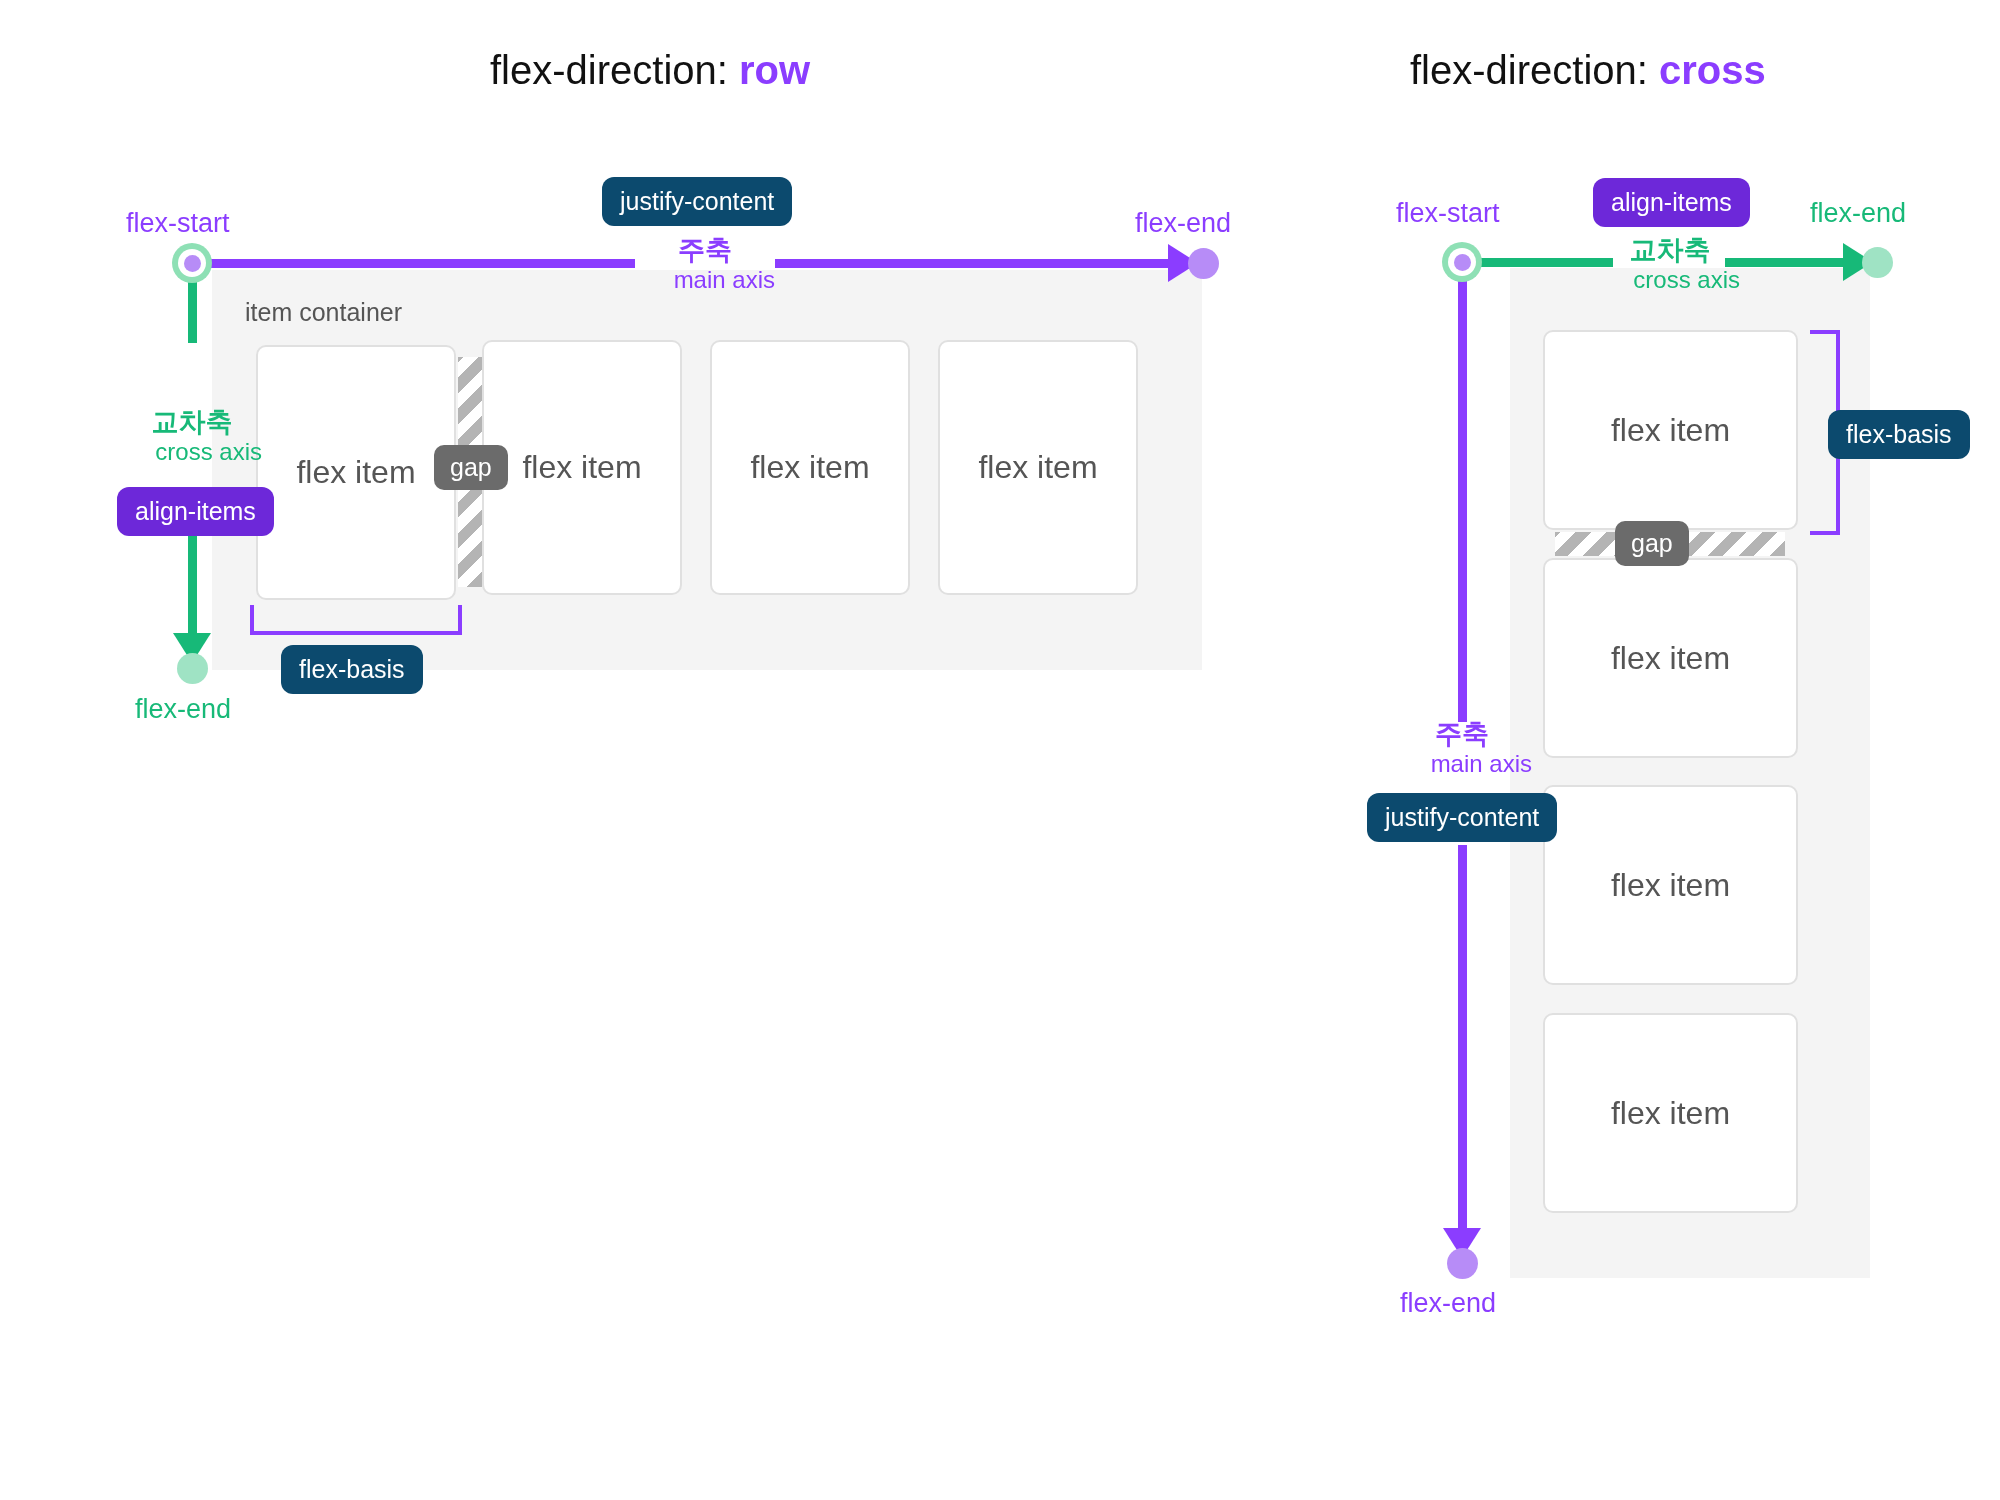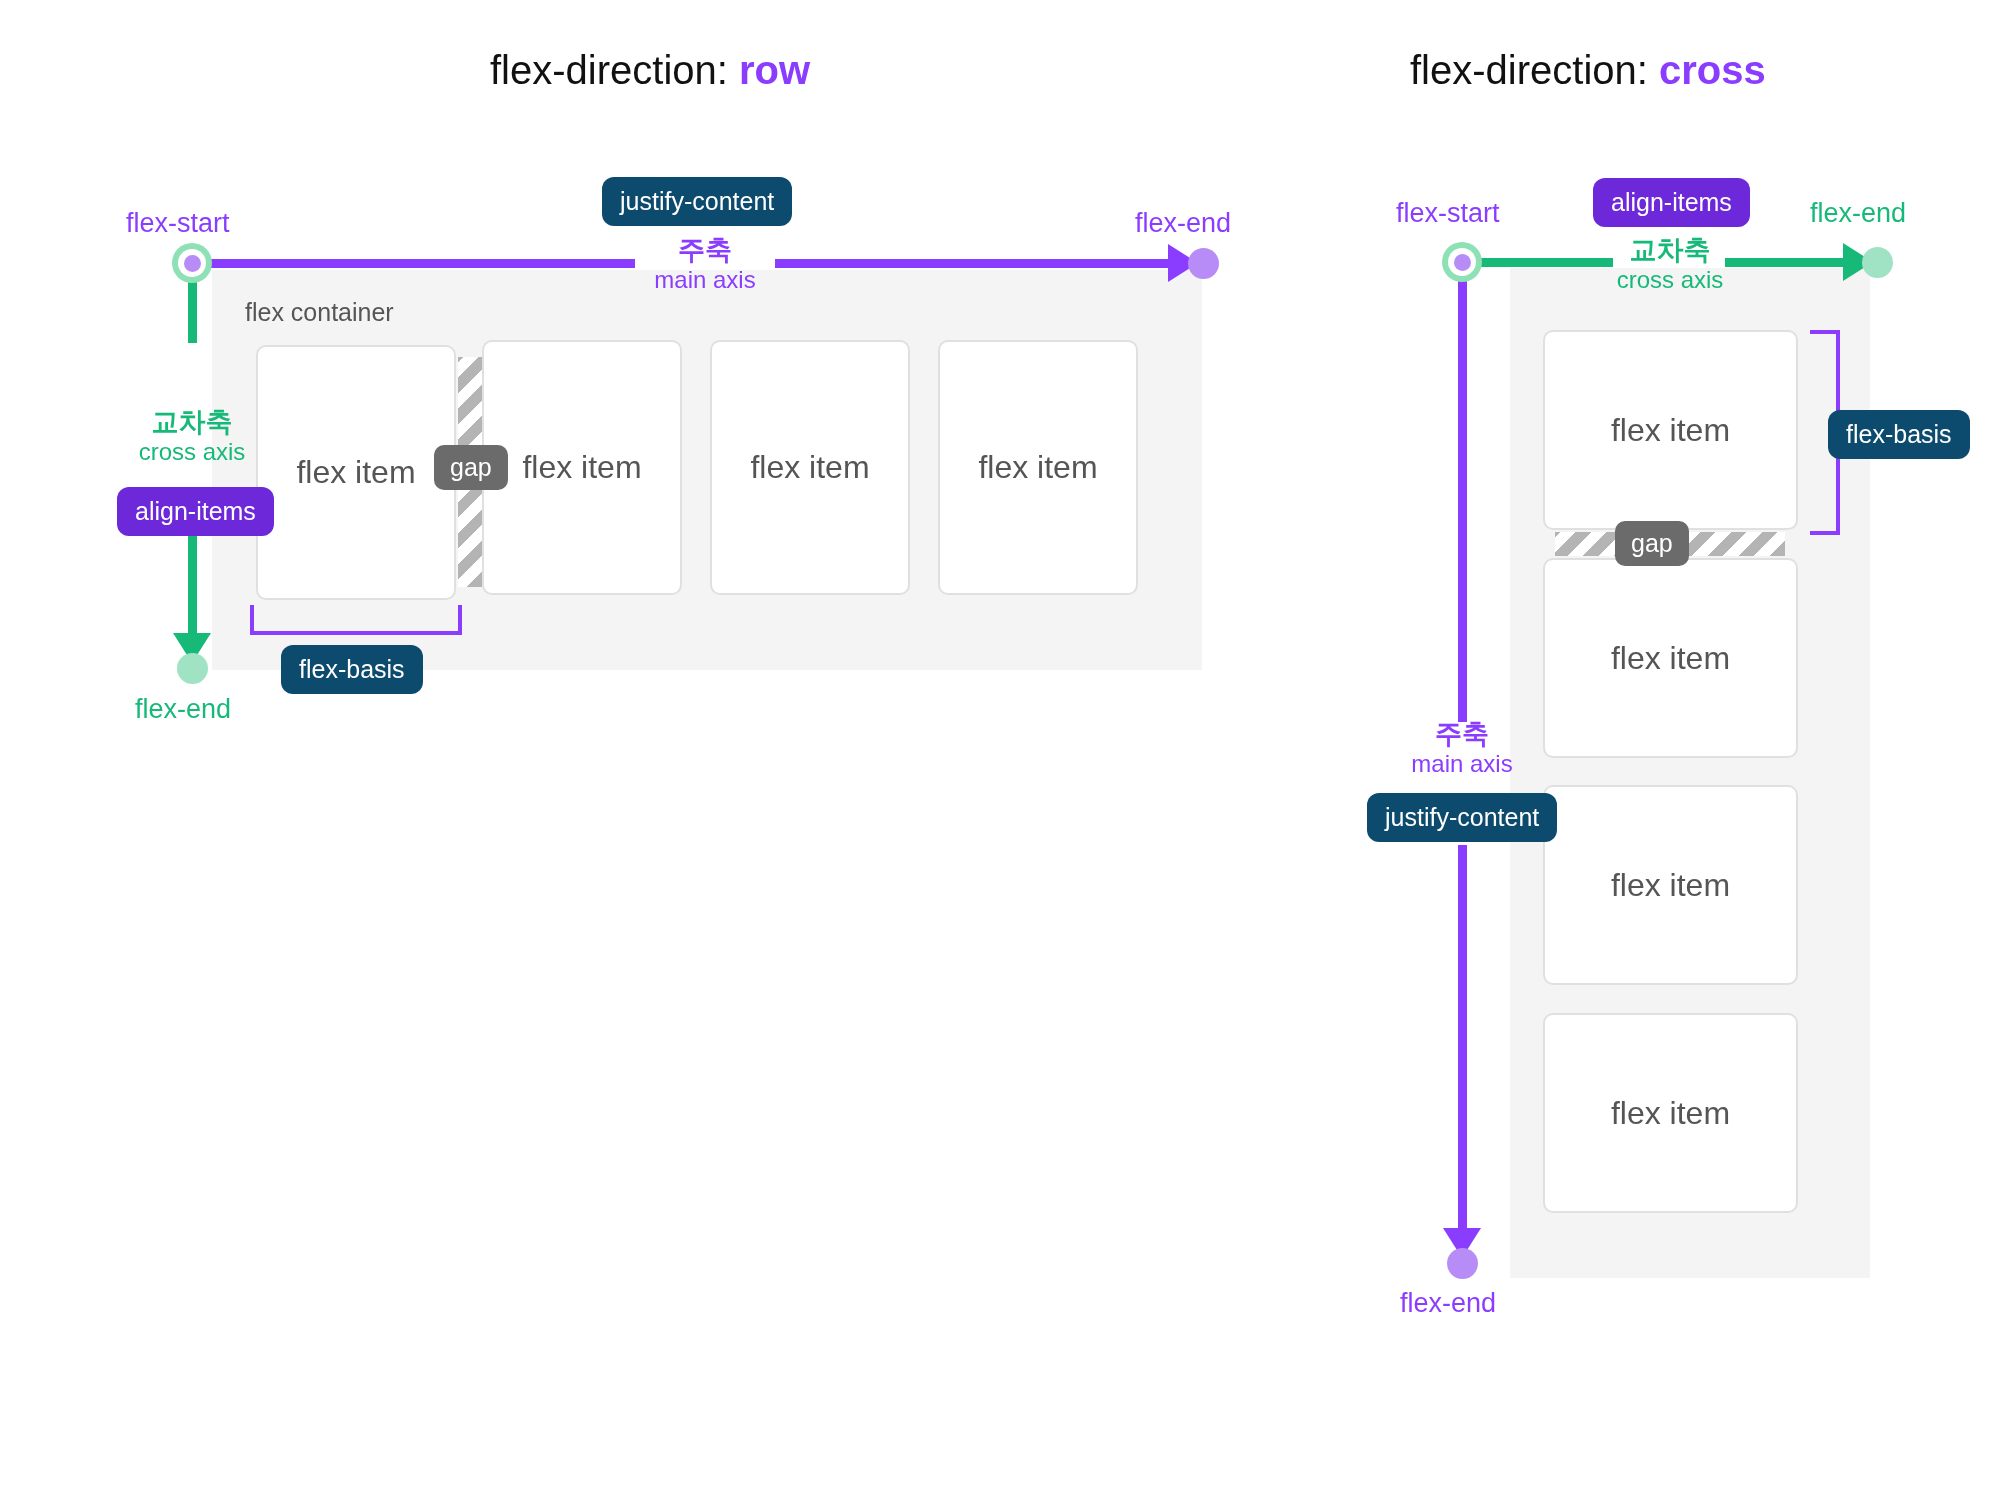--- a/index.html
+++ b/index.html
@@ -60,21 +60,21 @@
   }
   .origin-ring .inner-white{
     width:28px;height:28px;border-radius:50%;background:#ffffff;
     display:flex;align-items:center;justify-content:center;
   }
   .origin-ring .inner-dot{width:17px;height:17px;border-radius:50%;background:#b78cf7;}
 
   
   .axis-name{position:absolute;text-align:center;white-space:nowrap;}
   .axis-name .ko{font-size:27px;font-weight:bold;display:block;line-height:1.1;}
-  .axis-name .en{font-size:24px;display:block;line-height:1.15;}
+  .axis-name .en{font-size:24px;display:block;line-height:1.15;text-align:right;}
   .purple-txt{color:#8b3dff;}
   .green-txt{color:#17b978;}
 
   .endpoint-label{position:absolute;font-size:27px;white-space:nowrap;}
 
   
   .pill{
     position:absolute;border-radius:12px;color:#ffffff;font-size:25px;
     padding:10px 18px;white-space:nowrap;
   }
@@ -96,21 +96,21 @@
 </head>
 <body>
 
 <div class="stage">
 
   <div class="title" id="title-row">
     <span>flex-direction: </span><span class="kw">row</span>
   </div>
 
   <div class="container" id="container-row"></div>
-  <div class="container-label" style="left:245px;top:298px;">flex container</div>
+  <div class="container-label" style="left:245px;top:298px;">item container</div>
 
   <div class="item" style="left:256px;top:345px;width:200px;height:255px;">
     <span class="item-label">flex item</span>
   </div>
   <div class="item" style="left:482px;top:340px;width:200px;height:255px;">
     <span class="item-label">flex item</span>
   </div>
   <div class="item" style="left:710px;top:340px;width:200px;height:255px;">
     <span class="item-label">flex item</span>
   </div>

